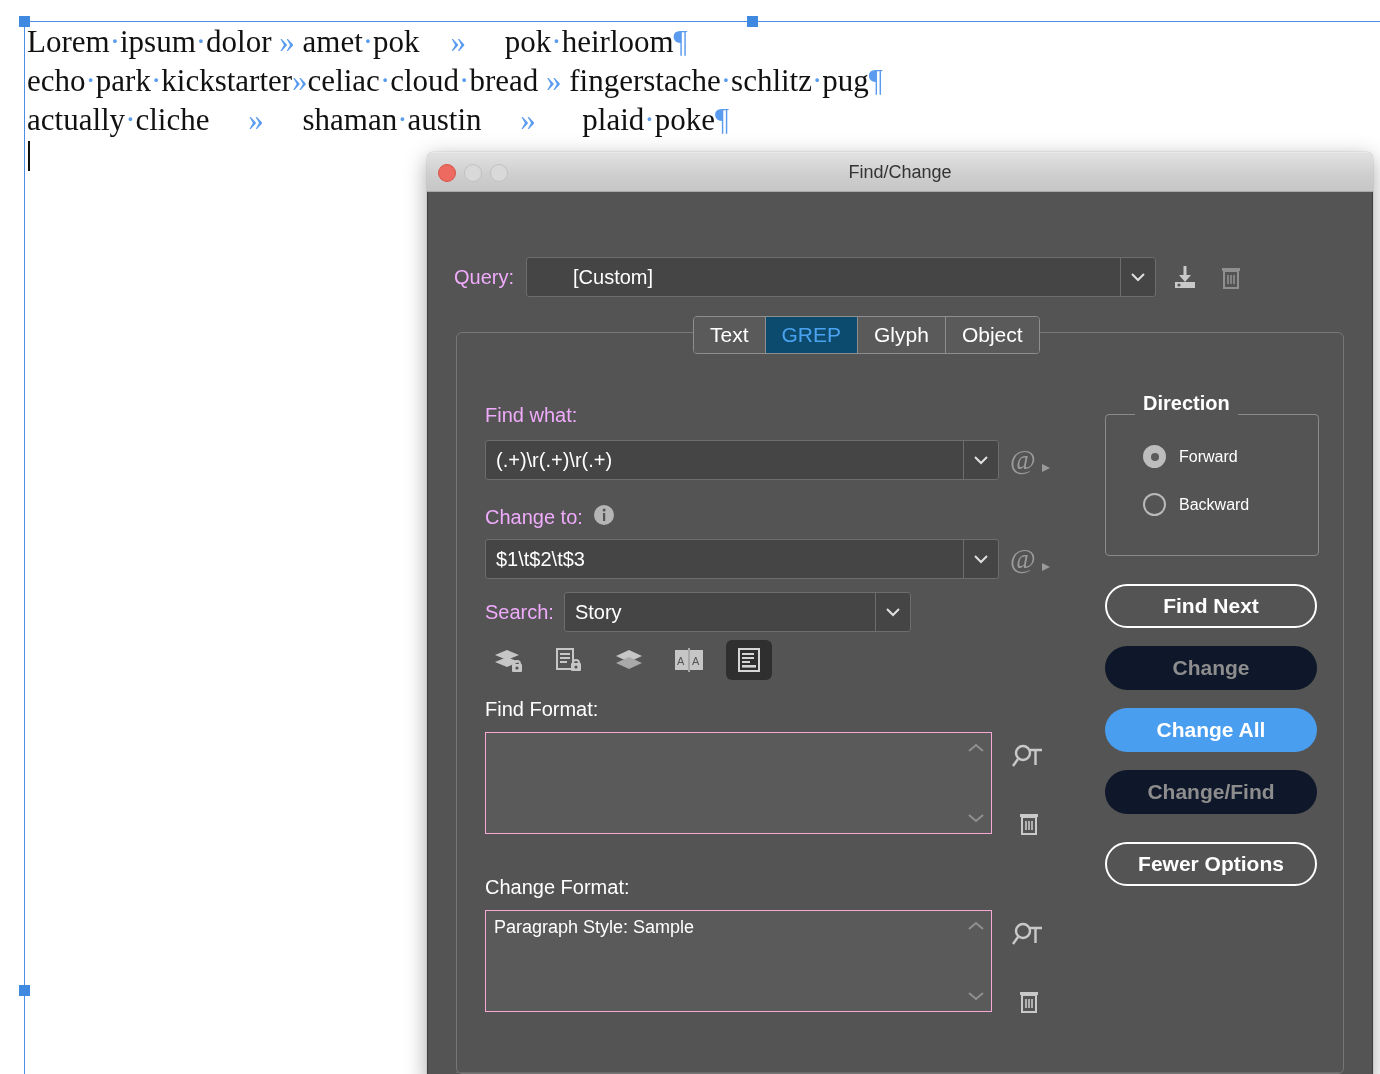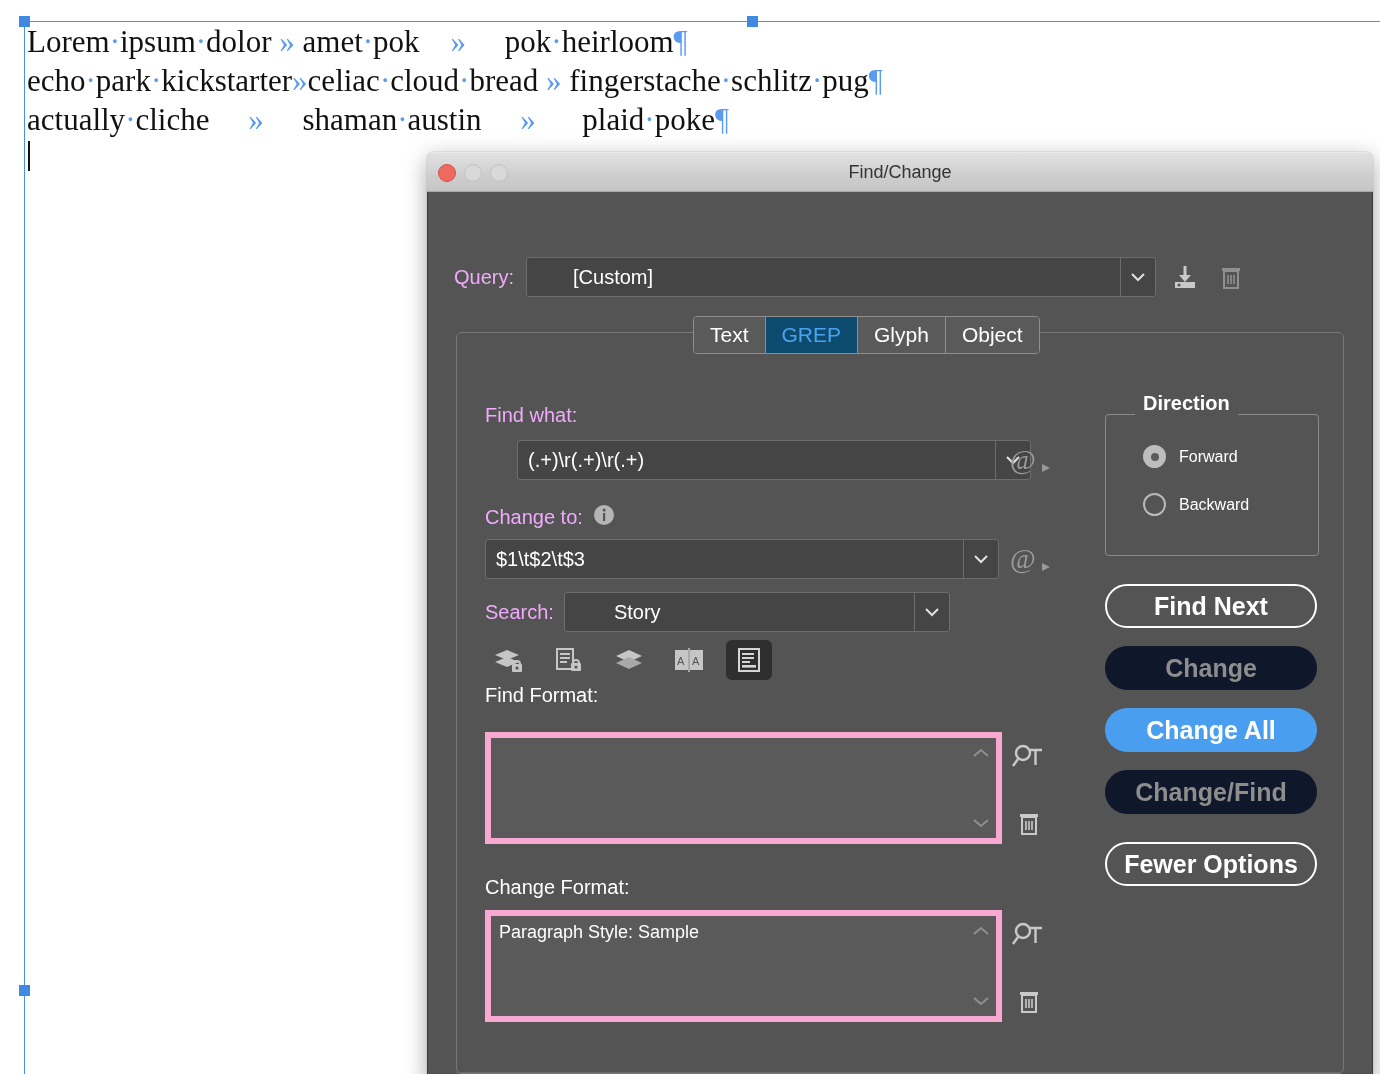--- a/index.html
+++ b/index.html
@@ -81,39 +81,39 @@
   .tab:last-child{border-right:none;}
   .tab.active{background:#0c4a6e;color:#4aa3f0;}
 
   .panel{
     position:absolute;left:28px;top:140px;width:886px;height:740px;
     border:1px solid #777;border-radius:6px;
   }
 
   .lbl{font-size:20px;color:#f0abfc;}
   .find-what-lbl{position:absolute;left:57px;top:212px;}
-  .fw-combo{position:absolute;left:57px;top:248px;width:512px;margin-left:32px;}
+  .fw-combo{position:absolute;left:57px;top:248px;width:512px;}
   .at-1{position:absolute;left:582px;top:250px;}
   .change-to-lbl{position:absolute;left:57px;top:311px;display:flex;align-items:center;gap:9px;}
   .ct-combo{position:absolute;left:57px;top:347px;width:512px;}
   .at-2{position:absolute;left:582px;top:349px;}
 
   .search-row{position:absolute;left:57px;top:400px;display:flex;align-items:center;gap:10px;}
-  .search-combo{width:345px;padding-left:39px;}
+  .search-combo{width:345px;}
 
   .toggles{position:absolute;left:58px;top:448px;display:flex;gap:14px;align-items:center;}
   .tgl{width:46px;height:40px;display:flex;align-items:center;justify-content:center;border-radius:6px;}
   .tgl.on{background:#2f2f2f;}
 
   .fmt-lbl{position:absolute;font-size:20px;color:#ffffff;}
-  .ff-lbl{left:57px;top:492px;}
+  .ff-lbl{left:57px;top:506px;}
   .cf-lbl{left:57px;top:684px;}
   .fmt-box{
     position:absolute;left:57px;width:505px;height:100px;
-    background:#5a5a5a;border:6px solid #f9a8d4;
+    background:#5a5a5a;border:1px solid #f9a8d4;
   }
   .ff-box{top:540px;}
   .cf-box{top:718px;}
   .fmt-box .content{padding:6px 8px;font-size:18px;color:#ffffff;}
   .fmt-box .sb-up{position:absolute;right:6px;top:6px;}
   .fmt-box .sb-dn{position:absolute;right:6px;bottom:6px;}
   .fmt-side{position:absolute;left:578px;width:46px;}
   .ff-side{top:540px;}
   .cf-side{top:718px;}
   .fmt-side .mag{height:50px;display:flex;align-items:center;justify-content:center;}
@@ -129,21 +129,21 @@
   .rr2{left:715px;top:301px;}
   .radio{width:23px;height:23px;border-radius:50%;border:2px solid #b9b9b9;box-sizing:border-box;
     display:flex;align-items:center;justify-content:center;}
   .radio.sel{background:#bdbdbd;border-color:#bdbdbd;}
   .radio.sel::after{content:"";width:8px;height:8px;border-radius:50%;background:#5b5b5b;}
 
   
   .btn{
     position:absolute;left:677px;width:212px;height:44px;border-radius:22px;
     display:flex;align-items:center;justify-content:center;
-    font-size:25px;font-weight:bold;box-sizing:border-box;
+    font-size:21px;font-weight:bold;box-sizing:border-box;
   }
   .btn.outline{border:2px solid #ffffff;color:#ffffff;background:transparent;}
   .btn.primary{background:#4a9ef0;color:#ffffff;}
   .btn.disabled{background:#0f172a;color:#8d8d8d;}
   .b-findnext{top:392px;}
   .b-change{top:454px;}
   .b-changeall{top:516px;}
   .b-changefind{top:578px;}
   .b-fewer{top:650px;}
   .footer-div{position:absolute;left:28px;top:880px;width:886px;height:1px;background:#6a6a6a;}

